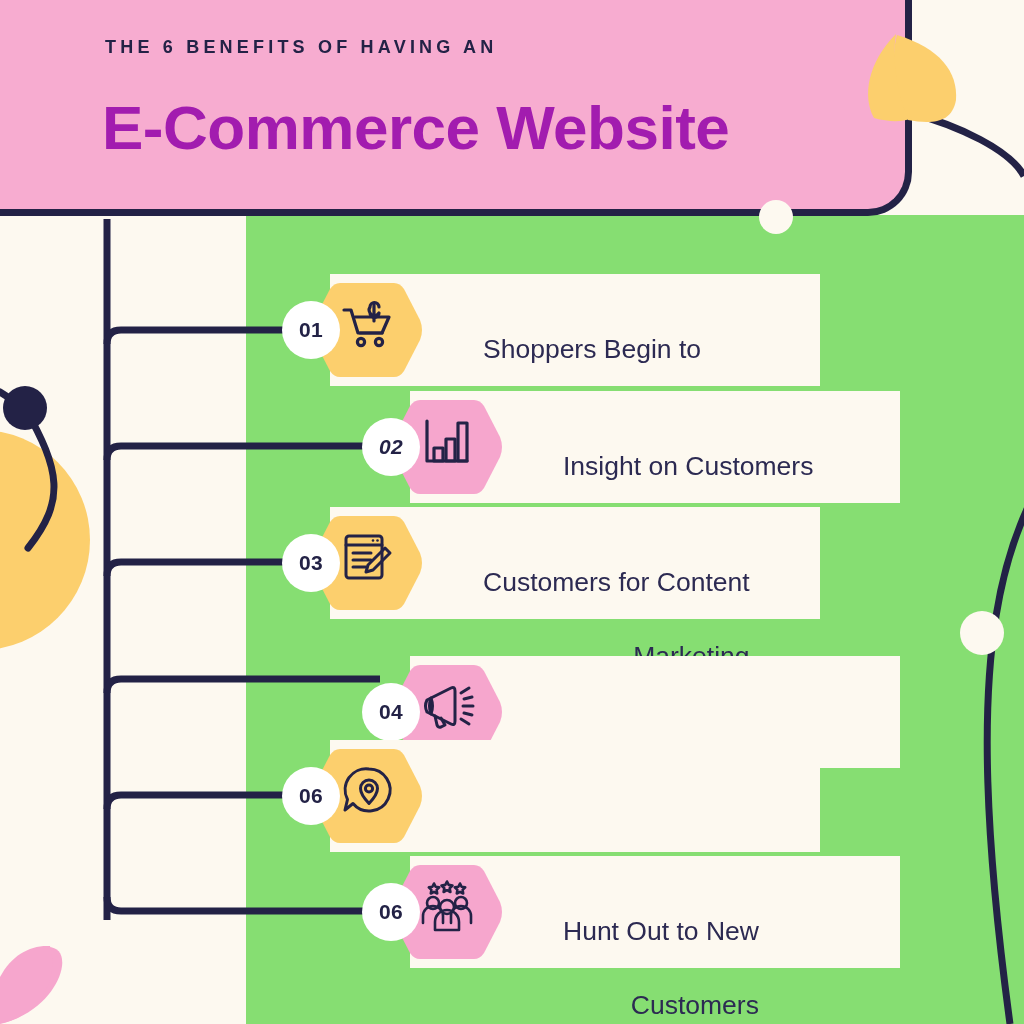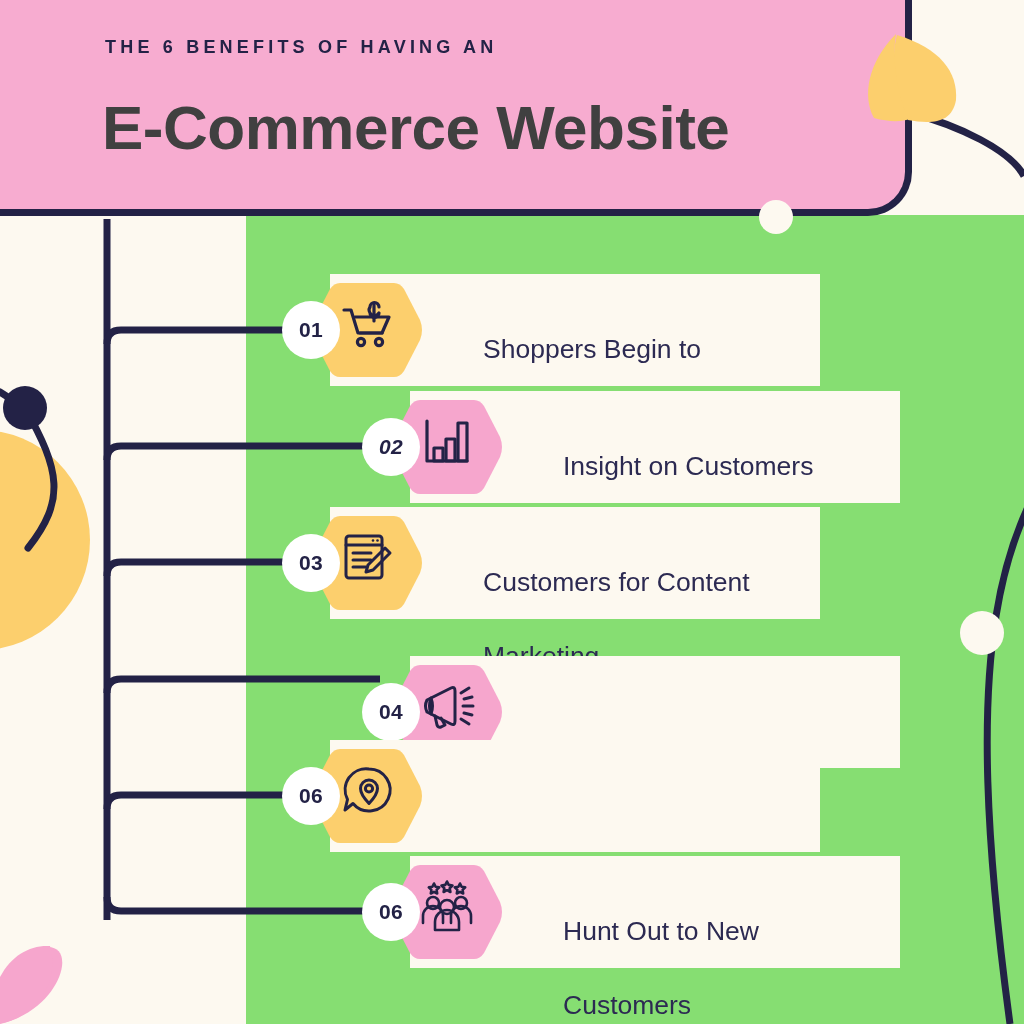--- a/index.html
+++ b/index.html
@@ -27,33 +27,33 @@
   }
   .header-eyebrow{
     position:absolute;left:145px;top:77px;
     font-size:18px;font-weight:bold;letter-spacing:4.2px;
     color:#232246;font-family:"Liberation Sans", sans-serif;
     white-space:nowrap;
   }
   .header-title{
     position:absolute;left:142px;top:132px;
     font-size:62px;font-weight:bold;letter-spacing:-0.5px;
-    color:#404040;white-space:nowrap;
+    color:#a21caf;white-space:nowrap;
     font-family:"Liberation Sans", sans-serif;
   }
 
   
   .deco-back{position:absolute;inset:0;z-index:2;}
   .deco-front{position:absolute;inset:0;z-index:7;pointer-events:none;}
 
   
   .tree{position:absolute;inset:0;z-index:4;}
 
   
-  .row{position:absolute;height:120px;z-index:5;}
+  .row{position:absolute;height:120px;z-index:5;text-align:right;}
   .banner{
     position:absolute;top:0;left:0;height:112px;
     background:#FDF9F0;
   }
   .hex{
     position:absolute;top:6px;width:110px;height:100px;
   }
   .badge{
     position:absolute;top:27px;width:58px;height:58px;border-radius:50%;
     background:#FFFFFF;

